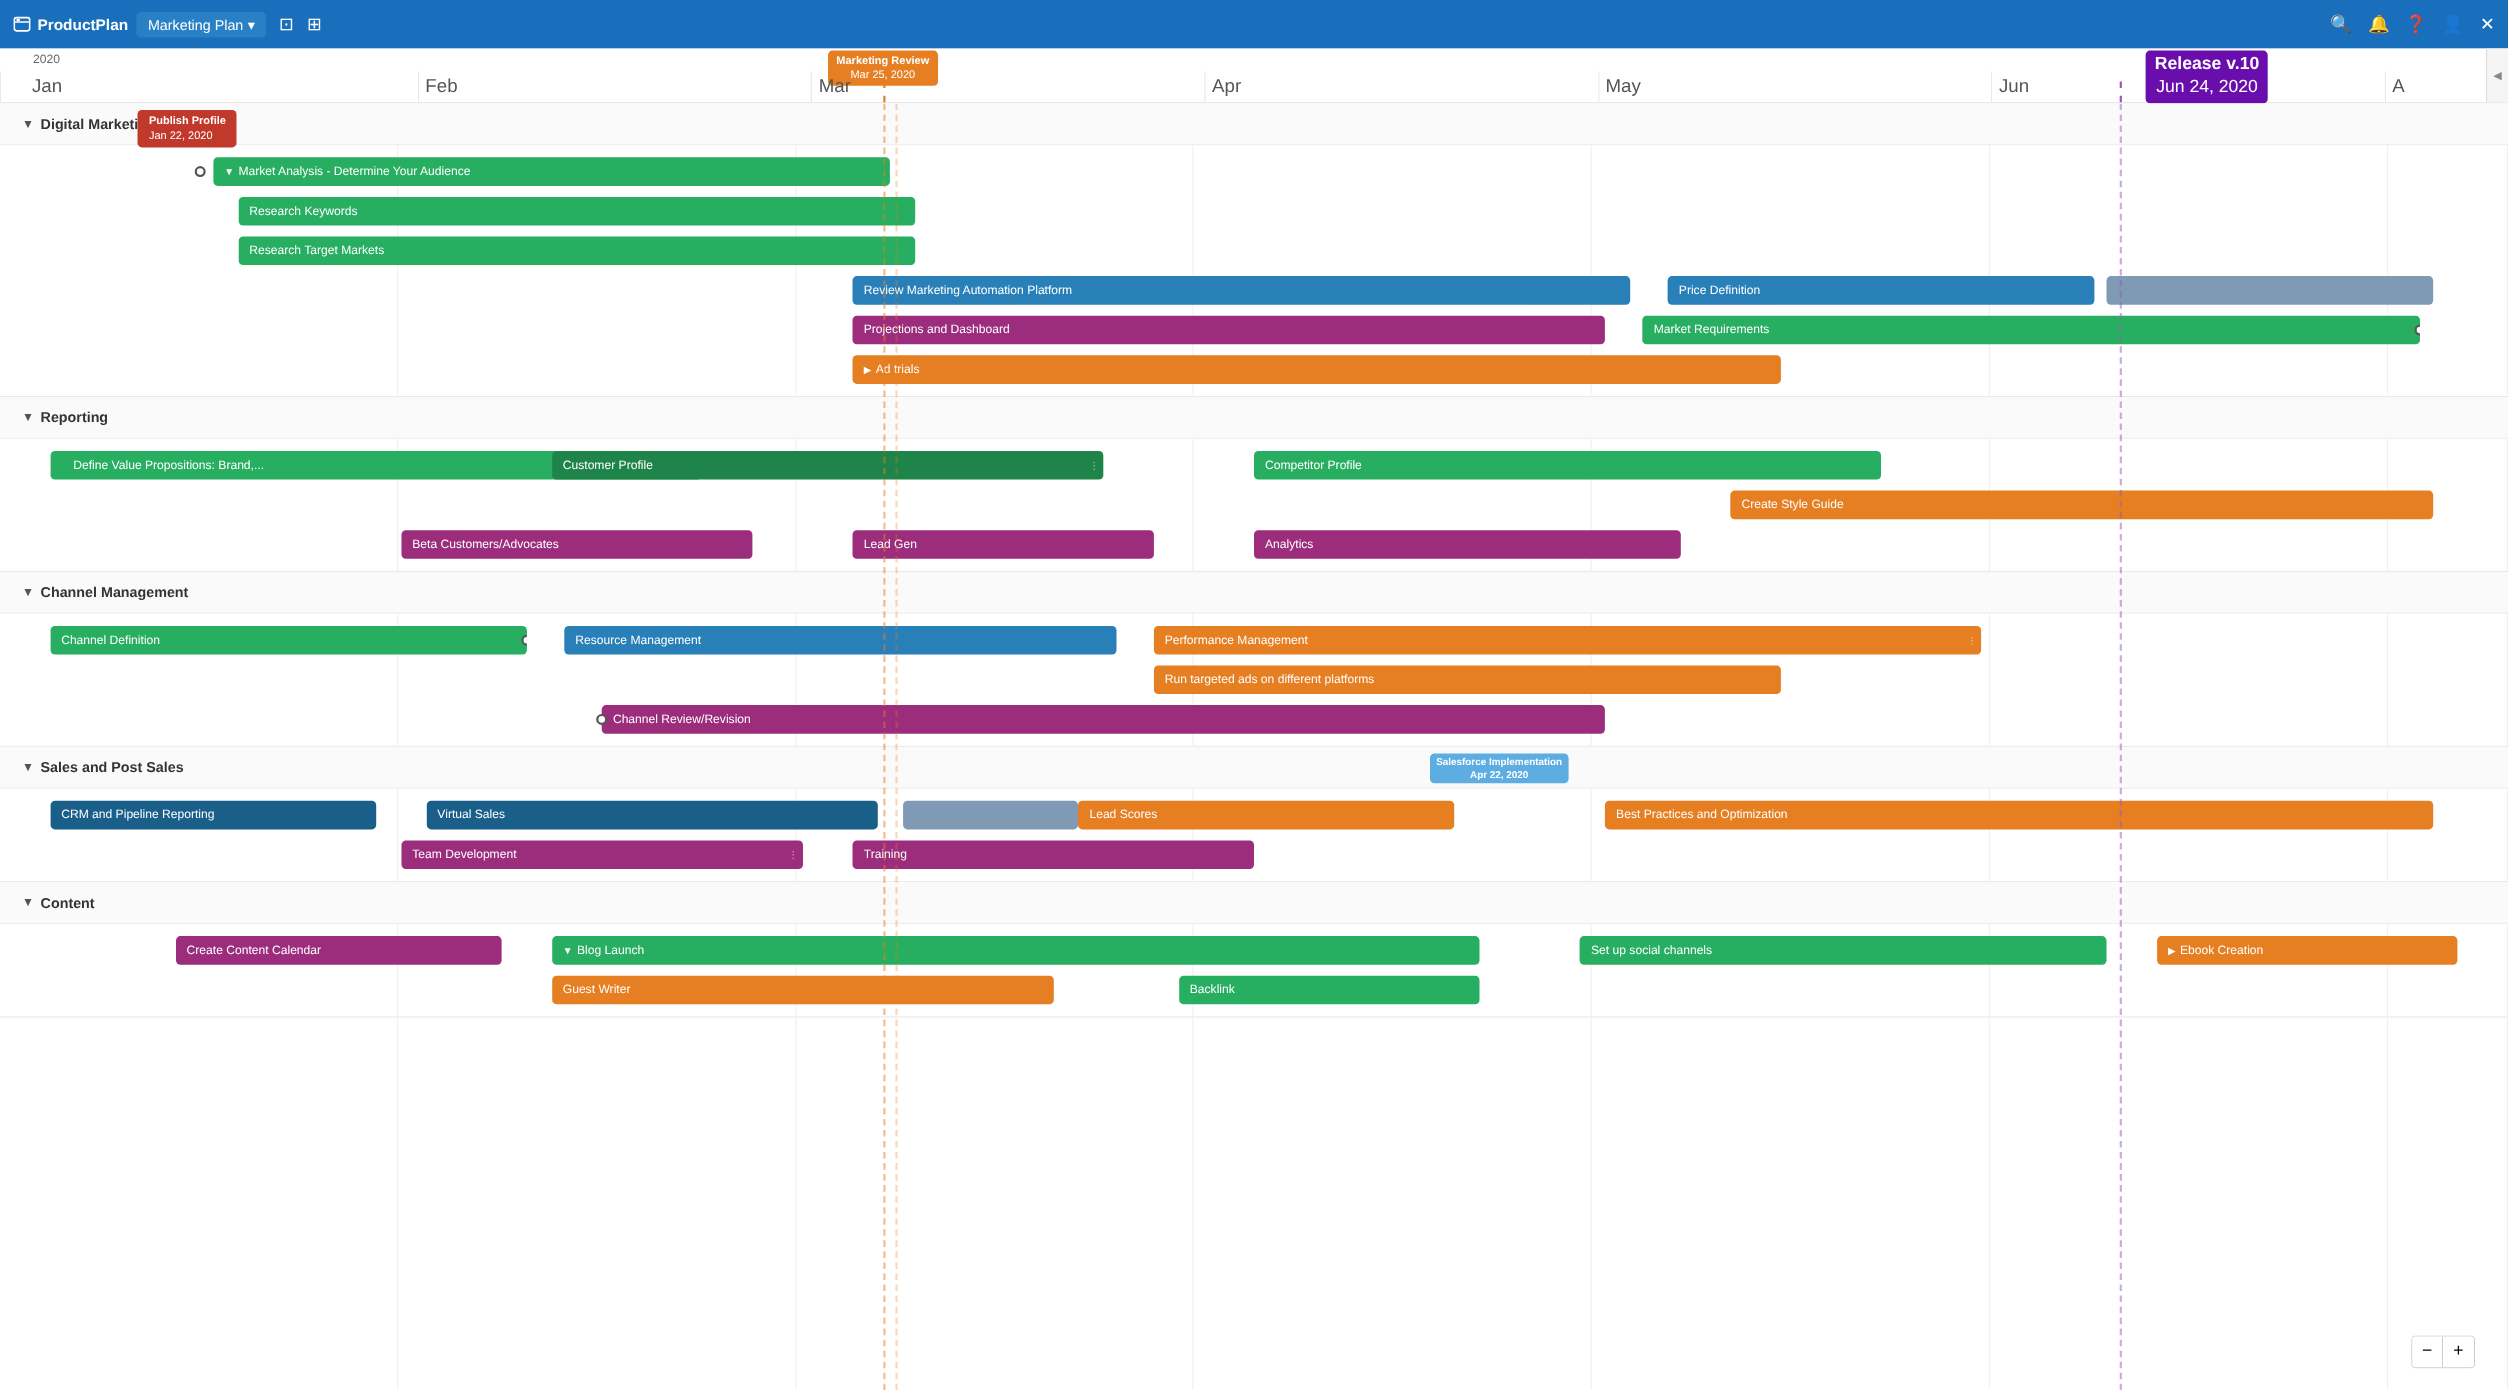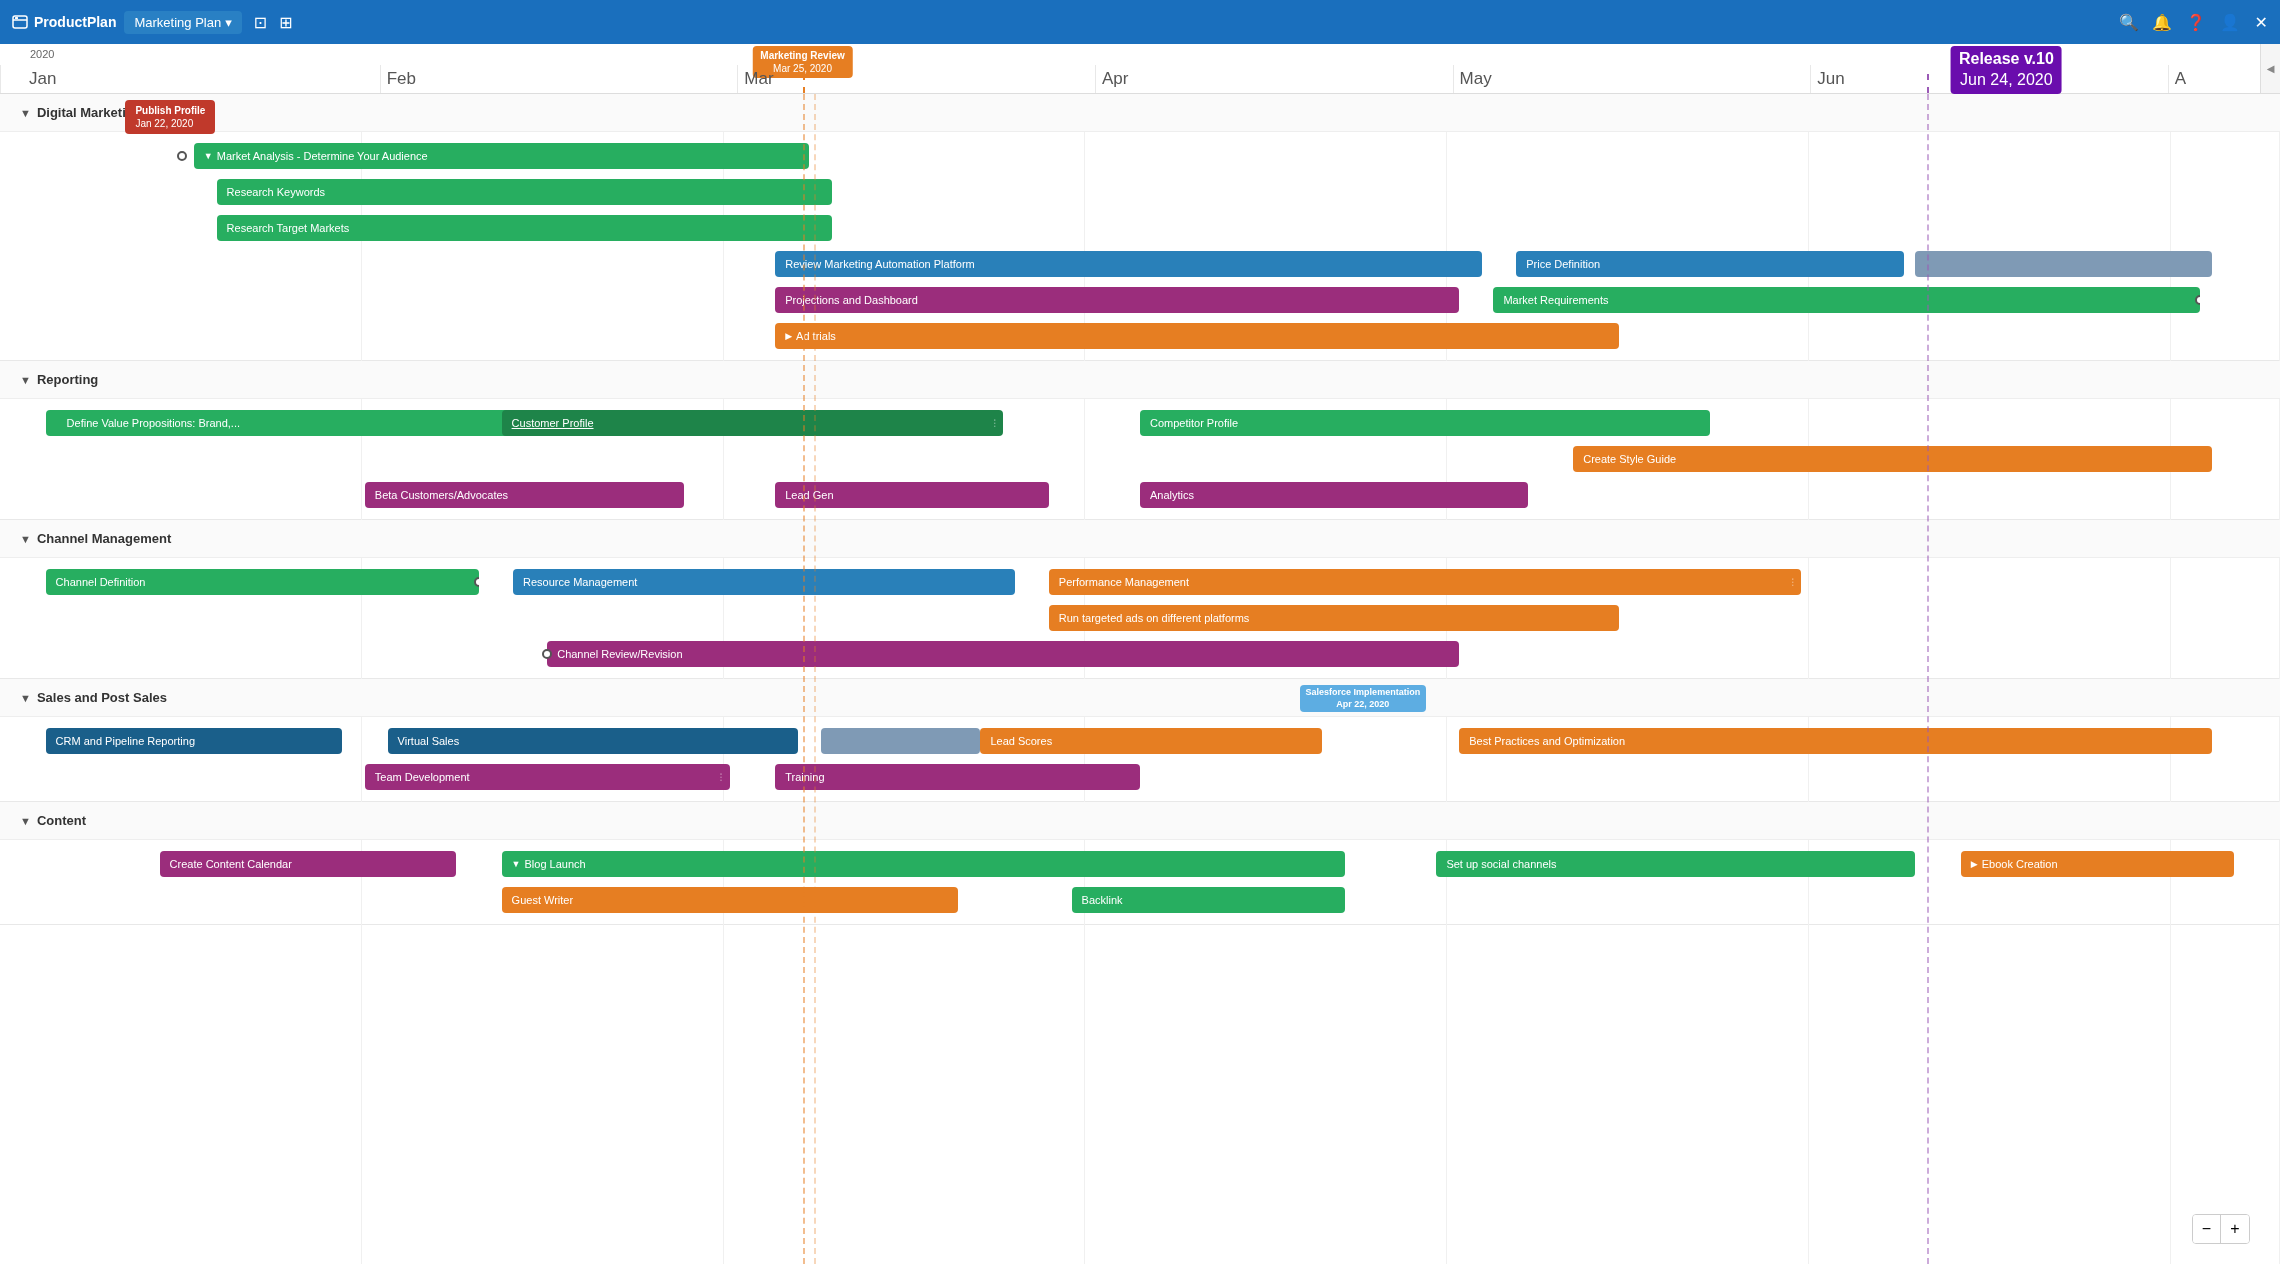--- a/index.html
+++ b/index.html
@@ -366,21 +366,21 @@
 
     <div class="section">
       <div class="section-header">
         <span class="chevron">▼</span>
         <span>Reporting</span>
       </div>
       <div class="section-rows">
 
         <div class="gantt-row">
           <div class="bar bar-green" style="left:2%; width:26%;padding-left:21px;">Define Value Propositions: Brand,...</div>
-          <div class="bar bar-green" style="left:22%; width:22%; background:#1e8449;text-decoration:underline;">
+          <div class="bar bar-green" style="left:22%; width:22%; background:#1e8449;">
             Customer Profile
             <span class="resize-handle">⋮</span>
           </div>
           <div class="bar bar-green" style="left:50%; width:25%;">Competitor Profile</div>
         </div>
 
         <div class="gantt-row">
           <div class="bar bar-orange" style="left:69%; width:28%;">Create Style Guide</div>
         </div>
 

